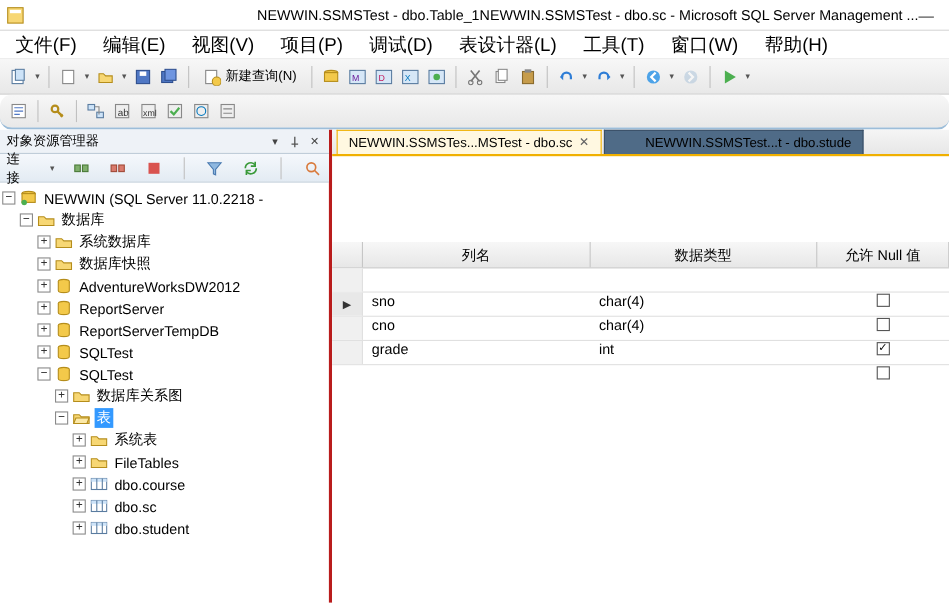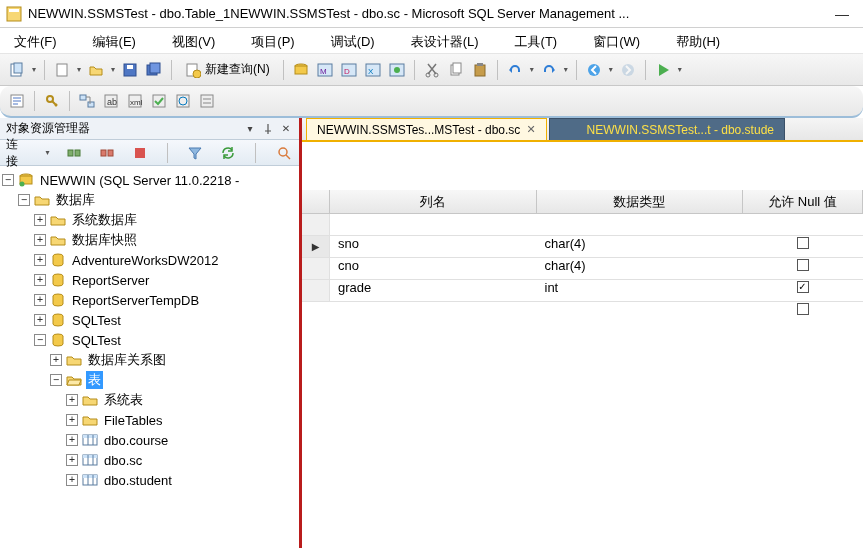--- a/index.html
+++ b/index.html
@@ -1,26 +1,26 @@
 <!DOCTYPE html>
 <html><head>
 <meta charset="utf-8">
 <style>
   * { box-sizing: border-box; margin: 0; padding: 0; font-family: "Microsoft YaHei", "Segoe UI", Tahoma, sans-serif; }
   body { background: #fff; width: 863px; height: 548px; overflow: hidden; font-size: 12px; color: #000; }
 
   
   .titlebar { height: 28px; background: #fff; border-bottom: 1px solid #d0d0d0; display: flex; align-items: center; padding: 0 6px; font-size: 13px; }
   .titlebar .app-icon { width: 16px; height: 16px; margin-right: 6px; display: inline-flex; }
-  .titlebar .title-text { flex: 1; white-space: nowrap; overflow: hidden; text-overflow: ellipsis; }
+  .titlebar .title-text { flex: 1; white-space: nowrap; overflow: hidden; text-overflow: ellipsis; text-align: right; }
   .titlebar .win-controls { display: flex; gap: 18px; padding-right: 8px; }
   .titlebar .win-controls span { font-size: 14px; color: #333; cursor: default; }
 
   
-  .menubar { height: 26px; background: #fff; display: flex; align-items: flex-end; padding: 0 6px; gap: 20px; font-size: 13px; border-bottom: 1px solid #e5e5e5; }
+  .menubar { height: 26px; background: #fff; display: flex; align-items: center; padding: 0 6px; gap: 8px; font-size: 17px; border-bottom: 1px solid #e5e5e5; }
   .menubar .menu-item { padding: 2px 8px; cursor: default; white-space: nowrap; }
 
   
   .toolbar { height: 32px; background: linear-gradient(#f7f7f7,#e8e8e8); border-bottom: 1px solid #c8c8c8; display: flex; align-items: center; padding: 0 6px; gap: 2px; }
   .tb-btn { width: 22px; height: 22px; display: inline-flex; align-items: center; justify-content: center; border: 1px solid transparent; border-radius: 2px; cursor: default; }
   .tb-sep { width: 1px; height: 20px; background: #c0c0c0; margin: 0 4px; }
   .tb-drop { width: 8px; display: inline-flex; align-items: center; justify-content: center; font-size: 8px; color: #555; }
   .tb-text-btn { height: 22px; display: inline-flex; align-items: center; padding: 0 6px; border: 1px solid transparent; border-radius: 2px; cursor: default; gap: 4px; font-size: 12px; }
   .toolbar-row2 { border-bottom: 2px solid #9cbdd9; border-radius: 11px; }
 
@@ -36,26 +36,26 @@
   .panel-toolbar .label { margin-right: 4px; }
   .tree { flex: 1; overflow: auto; padding: 4px 2px; }
   .tree-row { display: flex; align-items: center; height: 20px; white-space: nowrap; cursor: default; }
   .tree-row .indent { display: inline-block; }
   .tree-row .exp { width: 12px; height: 12px; border: 1px solid #8a8a8a; display: inline-flex; align-items: center; justify-content: center; font-size: 10px; line-height: 1; color: #333; margin-right: 4px; background: #fff; font-family: monospace; }
   .tree-row .node-icon { width: 16px; height: 14px; margin-right: 4px; display: inline-flex; align-items: center; justify-content: center; }
   .tree-row .node-label { font-size: 13px; padding: 0 2px; }
   .tree-row.selected .node-label { background: #3399ff; color: #fff; }
 
   
-  .main { flex: 1; display: flex; flex-direction: column; background: #fff; }
+  .main { flex: 1; display: flex; flex-direction: column; background: #fff; gap: 30px; }
   .doc-tabs { height: 24px; display: flex; align-items: flex-end; background: linear-gradient(#f5f5f5,#e7e7e7); border-bottom: 2px solid #f0b000; padding-left: 4px; gap: 0; }
   .doc-tab { height: 22px; display: inline-flex; align-items: center; padding: 0 10px; font-size: 12px; border: 1px solid #b0b0b0; border-bottom: none; background: linear-gradient(#fcfcfc,#e6e6e6); margin-right: 2px; max-width: 260px; white-space: nowrap; overflow: hidden; gap: 6px; }
   .doc-tab.active { background: #fff8e1; border-color: #f0b000; }
   .doc-tab .close-x { font-size: 11px; color: #666; }
-  .doc-tab.inactive { background: #4f6b87; color: #fde047; border-color: #3a5068; padding-left: 37px; }
+  .doc-tab.inactive { background: #4f6b87; color: #000000; border-color: #3a5068; padding-left: 37px; }
 
   .designer-grid { flex: 1; background: #fff; }
   .grid-header { display: flex; height: 24px; background: linear-gradient(#f7f7f7,#e7e7e7); border-bottom: 1px solid #c6c6c6; margin-top: 48px; }
   .gh-row-sel { width: 28px; border-right: 1px solid #c6c6c6; }
   .gh-cell { flex: 1; border-right: 1px solid #c6c6c6; display: flex; align-items: center; justify-content: center; font-size: 13px; }
   .gh-cell.col-null { flex: 0 0 120px; }
   .grid-row { display: flex; height: 22px; border-bottom: 1px solid #e0e0e0; }
   .grid-row .row-sel { width: 28px; border-right: 1px solid #e0e0e0; display: flex; align-items: center; justify-content: center; background: #f0f0f0; font-size: 10px; color: #333; }
   .grid-row.active .row-sel { background: #e8e8e8; }
   .grid-row .g-cell { flex: 1; border-right: 1px solid #e0e0e0; display: flex; align-items: center; padding: 0 8px; font-size: 13px; margin-top: 29px; }

